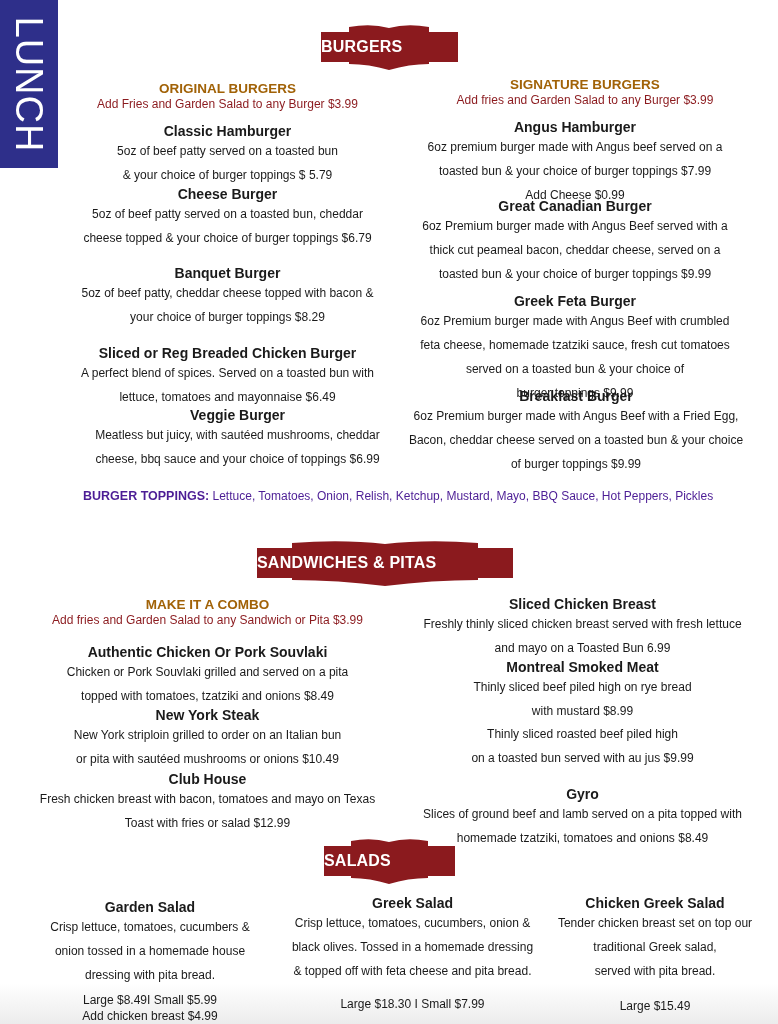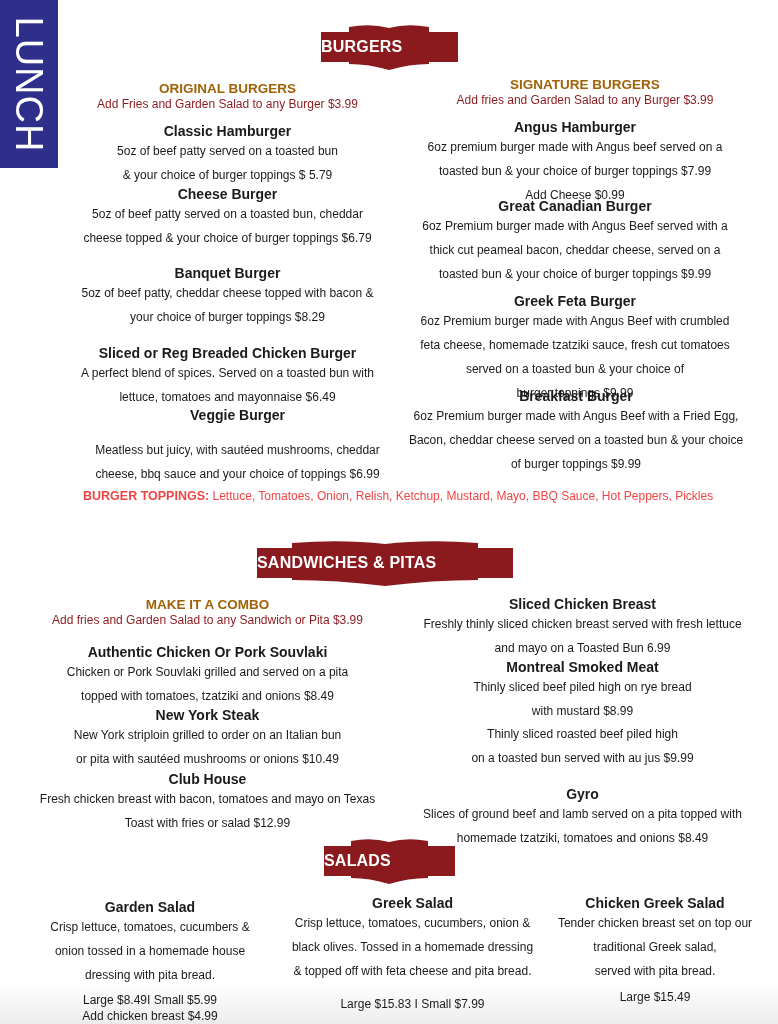--- a/index.html
+++ b/index.html
@@ -45,21 +45,21 @@
     color: #a16207; font-weight: bold; font-size: 13.5px; line-height: 17px;
   }
   .sub-note {
     color: #8b1a1e; font-size: 12px; line-height: 15px;
   }
   .item { position: absolute; text-align: center; }
   .item .name { font-weight: bold; font-size: 14px; line-height: 16px; }
   .item .desc { font-size: 12px; line-height: 24px; white-space: pre-line; }
   .toppings {
     position: absolute; left: 83px; top: 489px; font-size: 12px;
-    color: #ef4444; white-space: nowrap;
+    color: #4c1d95; white-space: nowrap;
   }
   .toppings b { font-weight: bold; font-size: 12.5px; }
   .price-line { font-size: 12px; line-height: 16px; white-space: pre-line; }
 </style>
 </head>
 <body>
 
 <div class="lunch-tab">
   <span>LUNCH</span>
 </div>
@@ -91,21 +91,21 @@
   <div class="desc">5oz of beef patty, cheddar cheese topped with bacon &amp;
 your choice of burger toppings $8.29</div>
 </div>
 <div class="item" style="left:60px; top:345px; width:335px;">
   <div class="name">Sliced or Reg Breaded Chicken Burger</div>
   <div class="desc">A perfect blend of spices. Served on a toasted bun with
 lettuce, tomatoes and mayonnaise $6.49</div>
 </div>
 <div class="item" style="left:60px; top:407px; width:355px;">
   <div class="name">Veggie Burger</div>
-  <div class="desc" style="margin-top:15px">Meatless but juicy, with sautéed mushrooms, cheddar
+  <div class="desc" style="margin-top:0">Meatless but juicy, with sautéed mushrooms, cheddar
 cheese, bbq sauce and your choice of toppings $6.99</div>
 </div>
 
 <div class="col" style="left:420px; top:76px; width:330px;">
   <div class="sub-title">SIGNATURE BURGERS</div>
   <div class="sub-note">Add fries and Garden Salad to any Burger $3.99</div>
 </div>
 
 <div class="item" style="left:400px; top:119px; width:350px;">
   <div class="name">Angus Hamburger</div>
@@ -199,21 +199,21 @@
 onion tossed in a homemade house
 dressing with pita bread.</div>
   <div class="price-line" style="margin-top:5px">Large $8.49I Small $5.99
 Add chicken breast $4.99</div>
 </div>
 <div class="item" style="left:280px; top:895px; width:265px;">
   <div class="name">Greek Salad</div>
   <div class="desc">Crisp lettuce, tomatoes, cucumbers, onion &amp;
 black olives. Tossed in a homemade dressing
 &amp; topped off with feta cheese and pita bread.</div>
-  <div class="price-line" style="margin-top:13px">Large $15.83 I Small $7.99</div>
+  <div class="price-line" style="margin-top:13px">Large $18.30 I Small $7.99</div>
 </div>
 <div class="item" style="left:545px; top:895px; width:220px;">
   <div class="name">Chicken Greek Salad</div>
   <div class="desc">Tender chicken breast set on top our
 traditional Greek salad,
 served with pita bread.</div>
-  <div class="price-line" style="margin-top:6px">Large $15.49</div>
+  <div class="price-line" style="margin-top:15px">Large $15.49</div>
 </div>
 
 </body></html>

